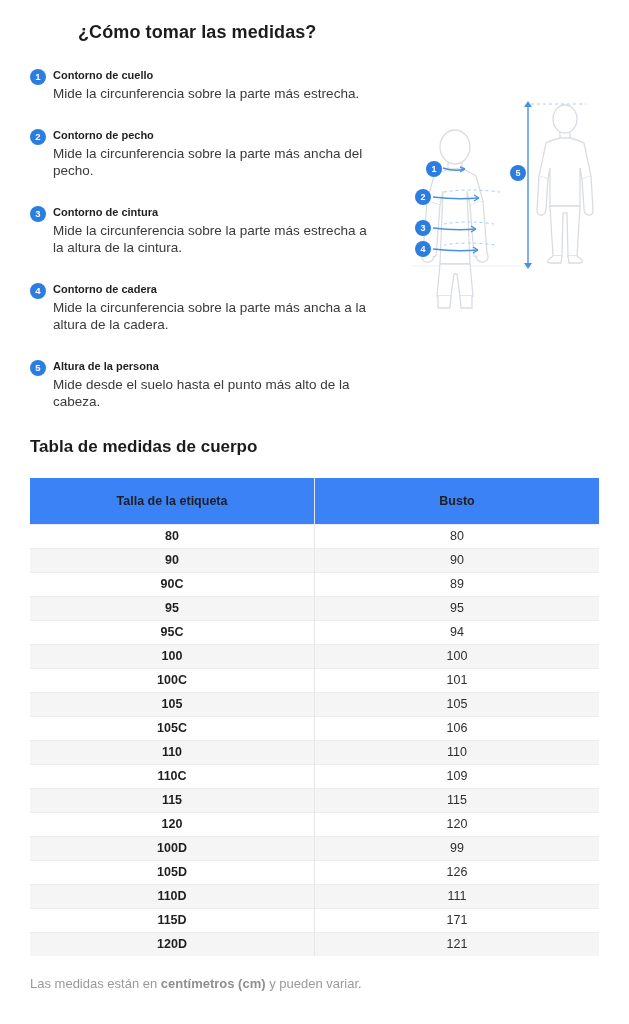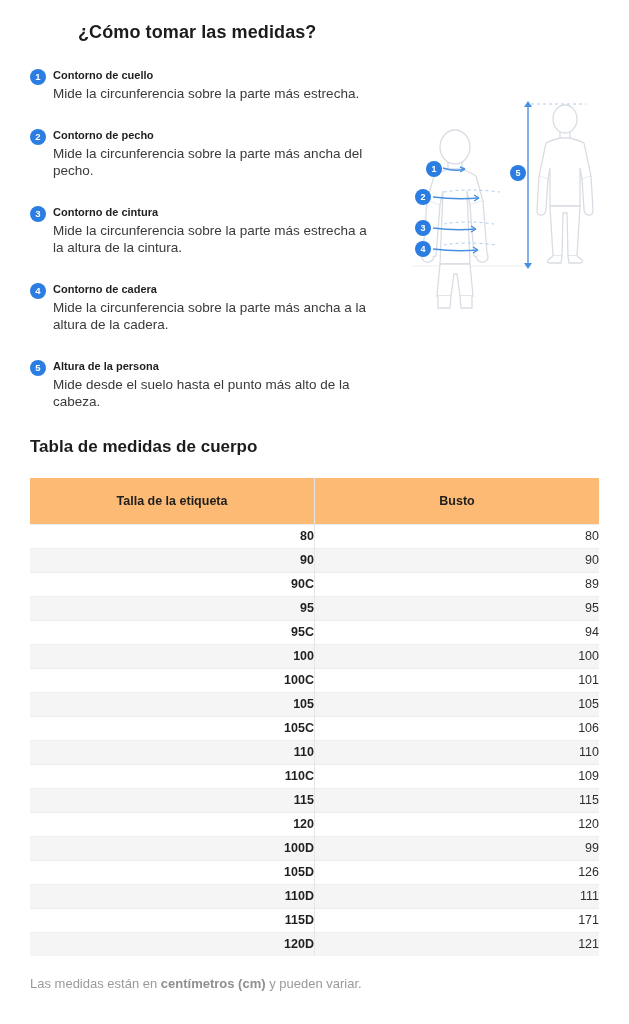--- a/index.html
+++ b/index.html
@@ -27,26 +27,26 @@
   .measure-title { font-size: 11px; font-weight: 700; color: #1f1f1f; margin-bottom: 4px; }
   .measure-desc { font-size: 13.5px; color: #3a3a3a; line-height: 17px; max-width: 325px; }
 
   .figure-wrap { position: absolute; left: 410px; top: 88px; width: 219px; height: 240px; }
   .figure-wrap svg { display: block; }
 
   .table-title { font-size: 17px; font-weight: 700; color: #1c1c1c; margin-top: 25px; }
 
   table.size-table { width: 569px; border-collapse: collapse; margin-top: 21px; table-layout: fixed; }
   .size-table th {
-    background: #fdba74; height: 46px; font-size: 12.5px; font-weight: 700; color:#1f1f1f;
+    background: #3b82f6; height: 46px; font-size: 12.5px; font-weight: 700; color:#1f1f1f;
     text-align: center; vertical-align: middle;
   }
   .size-table th:first-child, .size-table td:first-child { border-right: 1px solid #e6e6e8; }
   .size-table td {
-    height: 24px; font-size: 12.5px; text-align: right; vertical-align: middle;
+    height: 24px; font-size: 12.5px; text-align: center; vertical-align: middle;
     border-top: 1px solid #ededee; color: #2e2e2e;
   }
   .size-table td:first-child { font-weight: 700; color: #1f1f1f; }
   .size-table tbody tr:nth-child(even) { background: #f5f5f6; }
   .size-table tbody tr:nth-child(odd) { background: #ffffff; }
 
   .footnote { margin-top: 20px; font-size: 13px; color: #9a9a9a; }
   .footnote b { font-weight: 700; color: #8f8f8f; }
 </style>
 </head>

